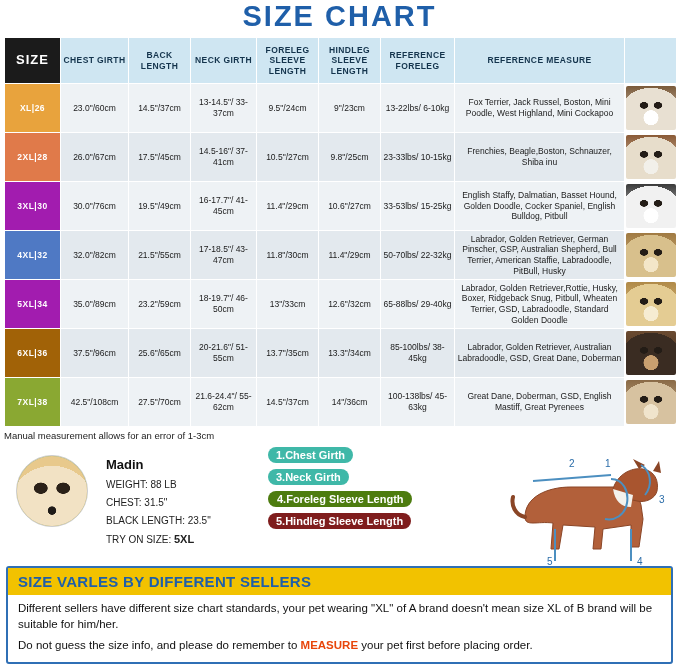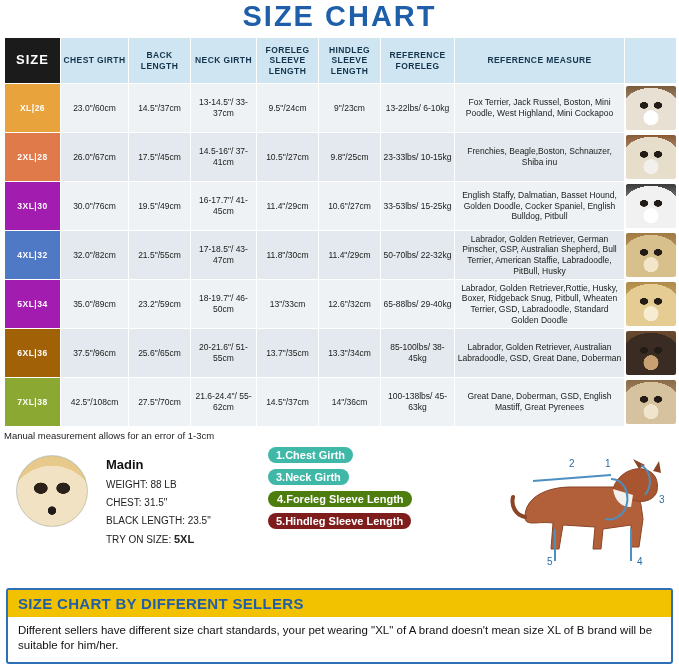--- a/index.html
+++ b/index.html
@@ -320,17 +320,18 @@
           <text x="106" y="22">2</text>
           <text x="196" y="58">3</text>
           <text x="174" y="120">4</text>
           <text x="84" y="120">5</text>
         </g>
       </svg>
     </div>
   </div>
 
   <div class="banner">
-    <h2>SIZE CHART BY DIFFERENT SELLERS</h2>
+    <h2>SIZE VARLES BY DIFFERENT SELLERS</h2>
     <p>Different sellers have different size chart standards, your pet wearing "XL" of A brand doesn't mean size XL of B brand will be suitable for him/her.</p>
+    <p><span>Do not guess the size info, and please do remember to </span><span class="measure">MEASURE</span><span> your pet first before placing order.</span></p>
   </div>
 
 </div>
 
 </body></html>

